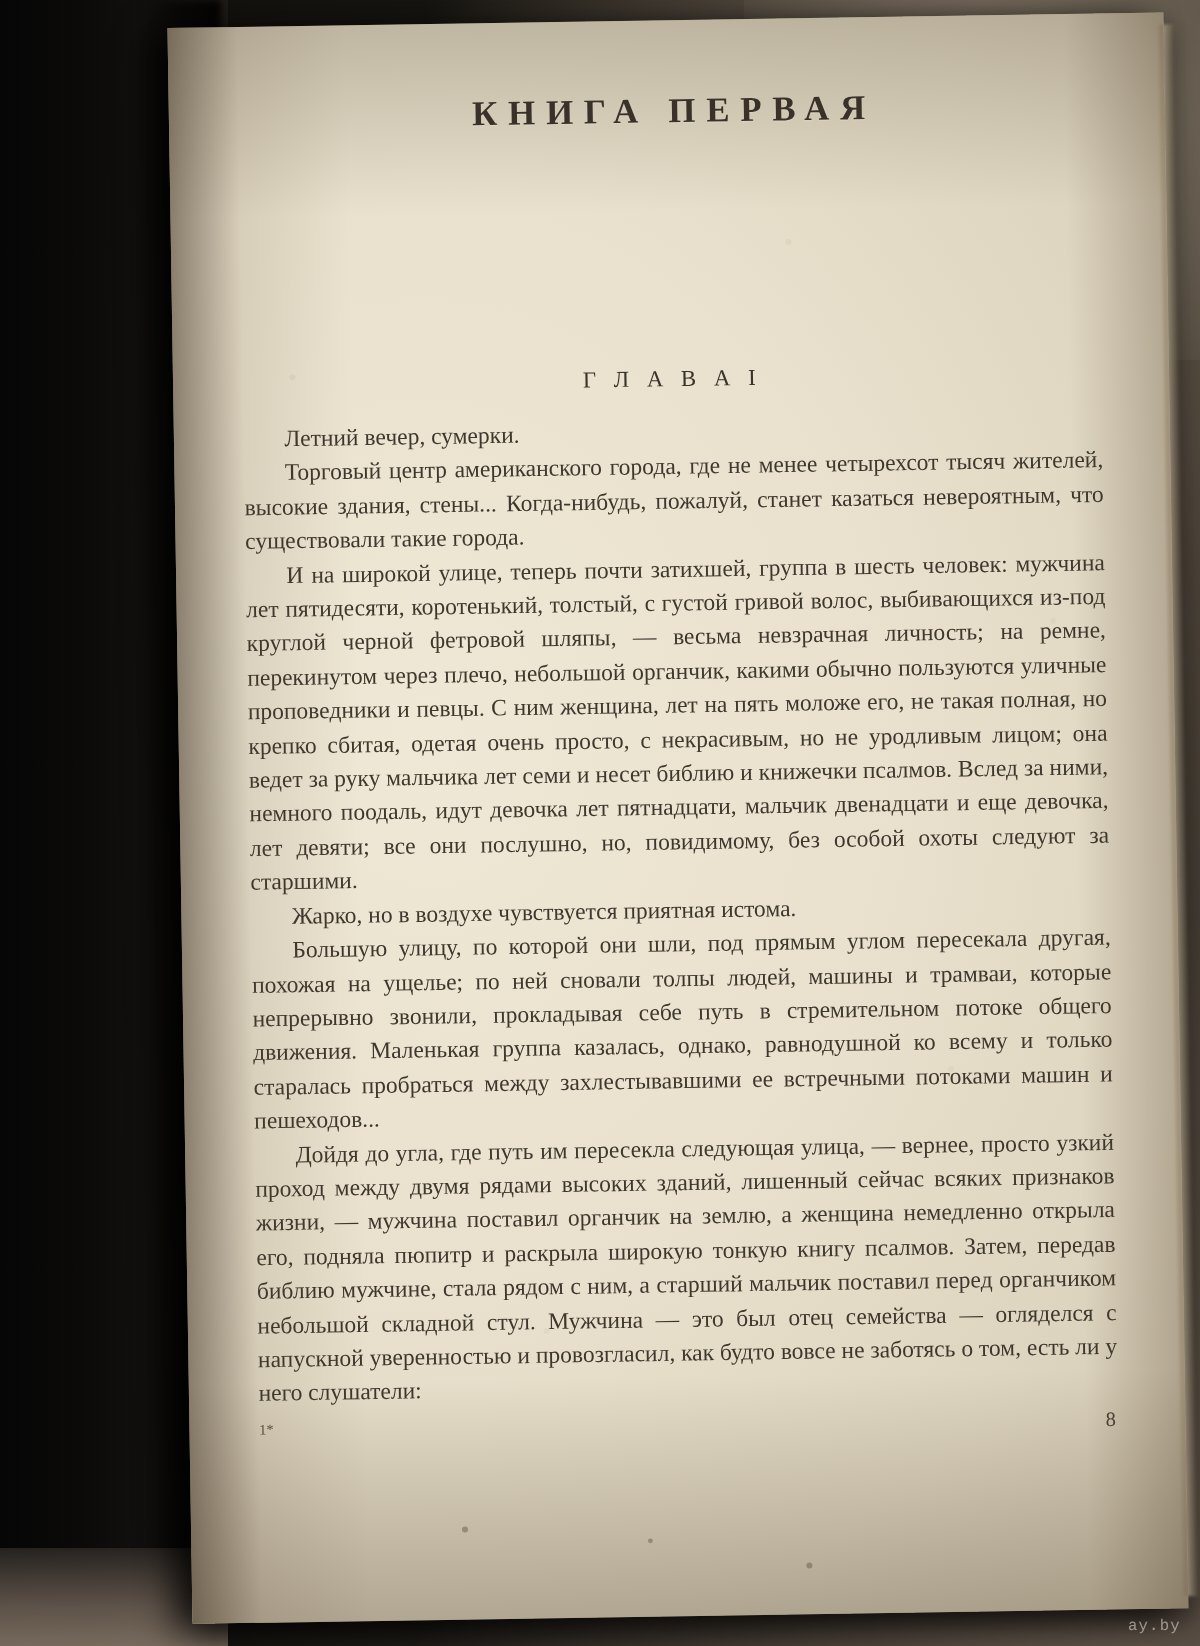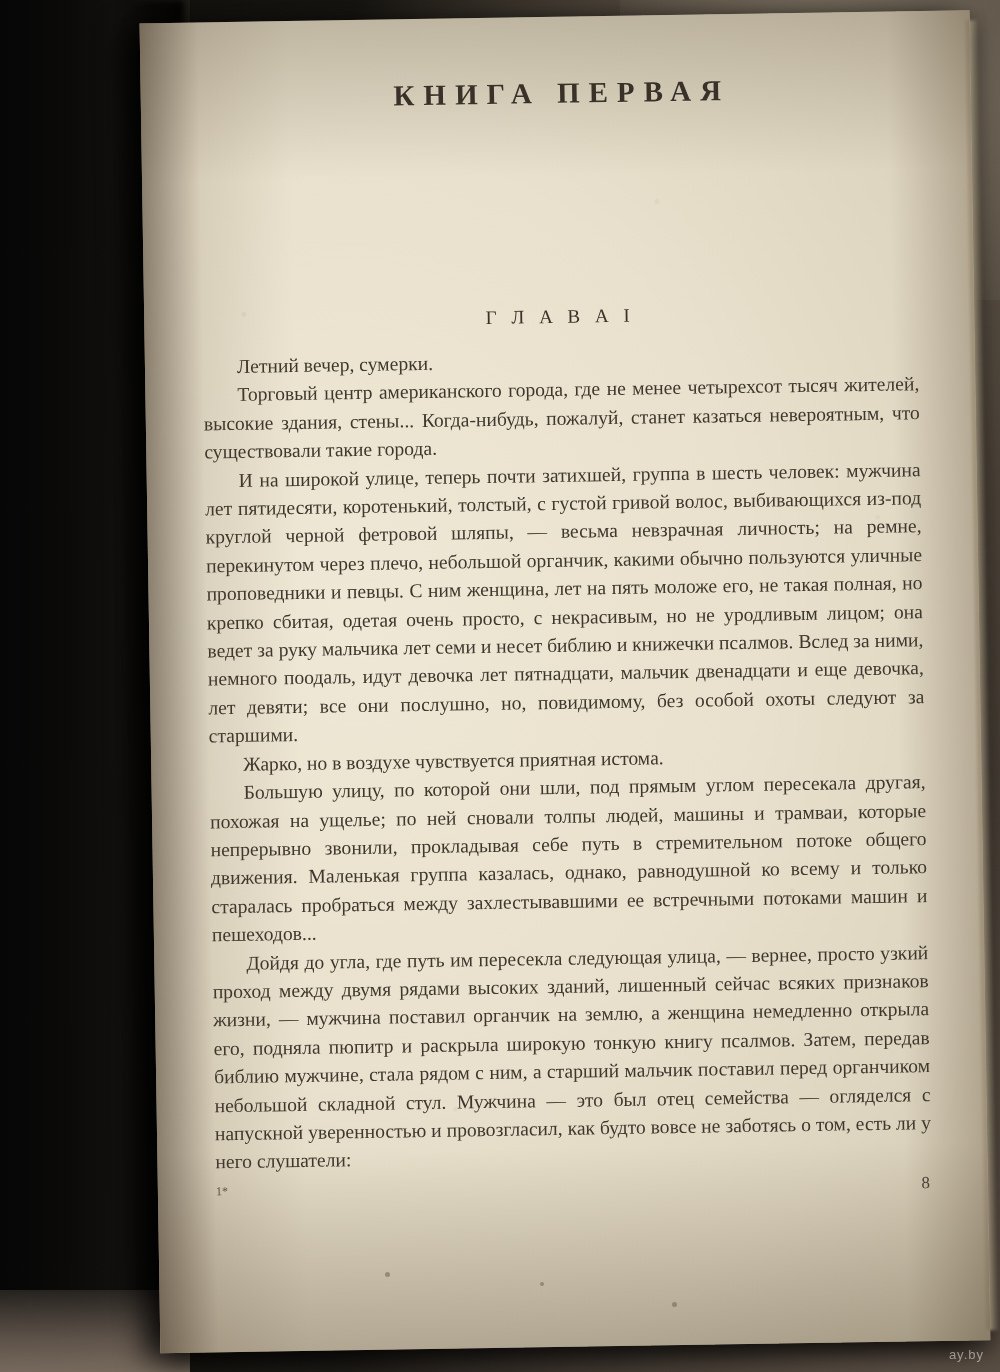--- a/index.html
+++ b/index.html
@@ -152,21 +152,21 @@
     position: absolute;
     left: 620px; top: -120px;
     width: 520px; height: 420px;
     background: radial-gradient(ellipse, rgba(255,246,220,0.18), rgba(255,246,220,0));
     pointer-events: none;
   }
   .watermark {
     position: absolute;
     right: 16px;
     bottom: 10px;
-    font-family: Liberation Sans, sans-serif;
+    font-family: Liberation Mono, monospace;
     font-size: 13px;
     color: rgba(235,230,220,0.55);
     letter-spacing: 1px;
   }
   .speck {
     position: absolute;
     background: #6f6354;
     border-radius: 50%;
     opacity: 0.55;
   }

